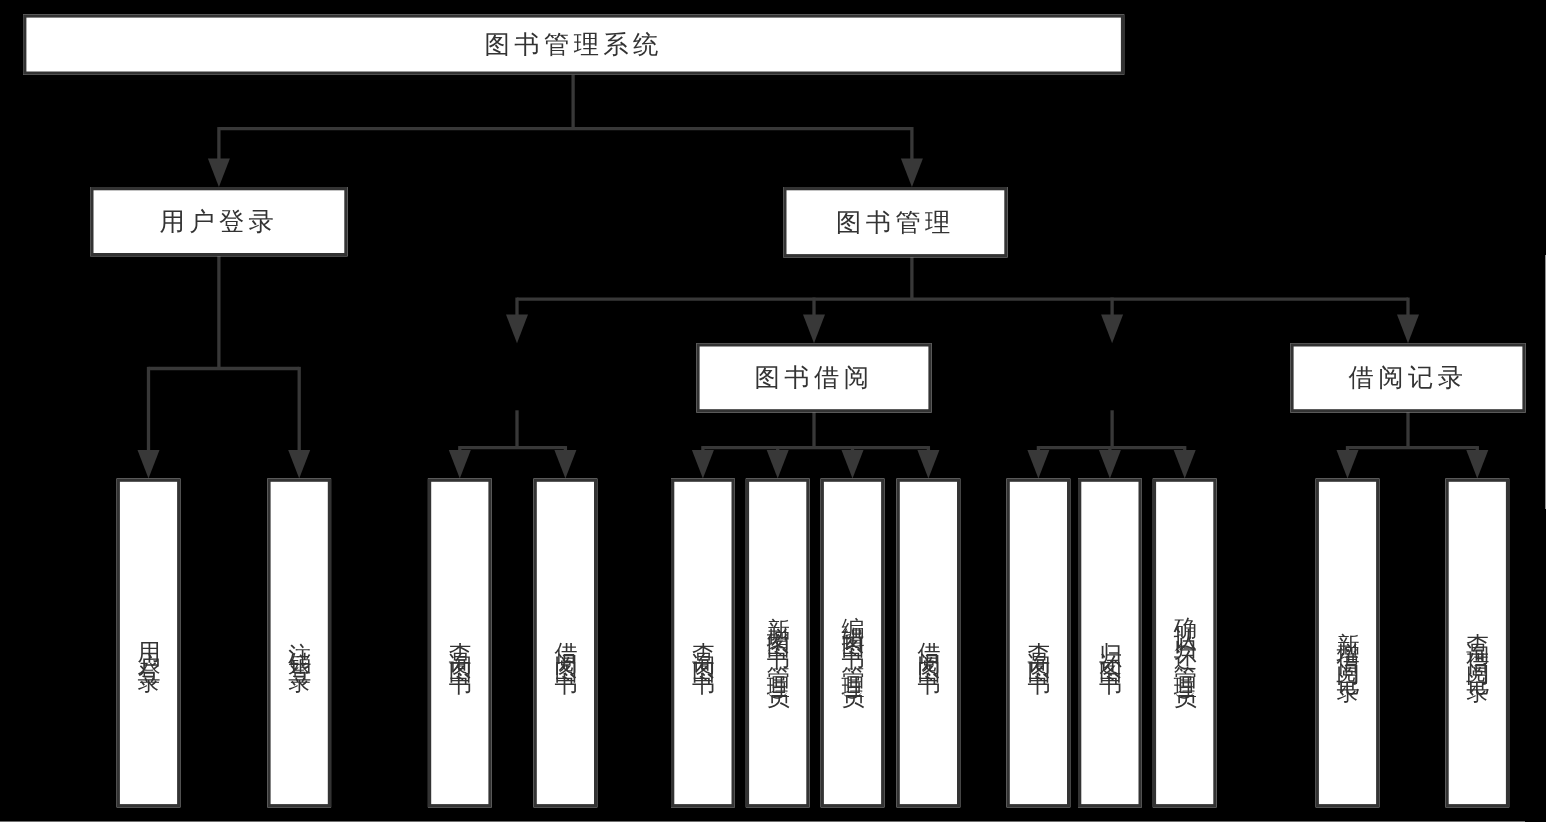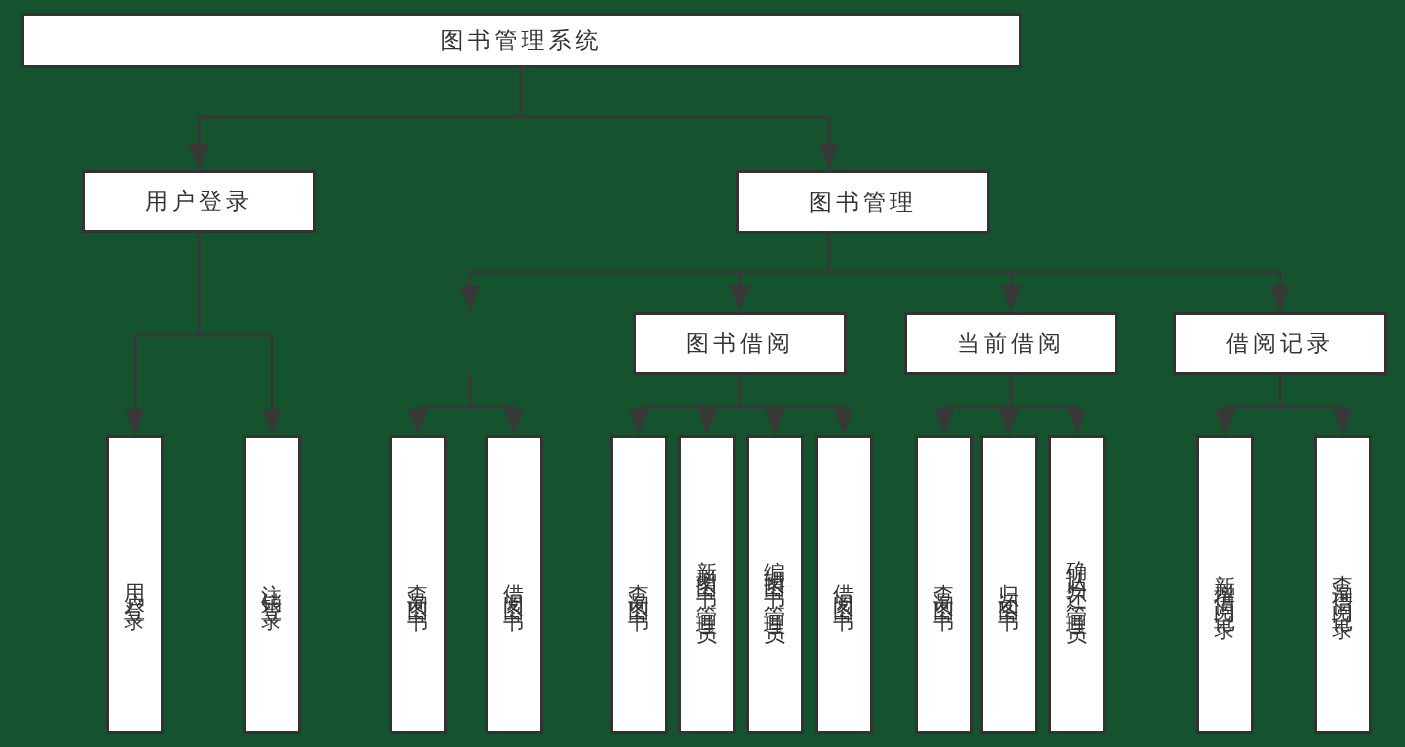--- a/index.html
+++ b/index.html
@@ -1,20 +1,20 @@
 <!DOCTYPE html>
 <html><head>
 <meta charset="utf-8">
 <style>
   html, body { margin: 0; padding: 0; background: #ffffff; }
   .canvas {
     position: relative;
     width: 1405px;
     height: 747px;
-    background: #14532d;
+    background: #000000;
     font-family: "Liberation Sans", "DejaVu Sans", sans-serif;
     overflow: hidden;
   }
   .connectors {
     position: absolute;
     left: 0; top: 0;
     width: 1405px; height: 747px;
     pointer-events: none;
   }
   .node {
@@ -129,24 +129,23 @@
       <polygon points="999,409 1019,409 1009,435"></polygon>
       <polygon points="1067,409 1087,409 1077,435"></polygon>
       <polygon points="1215,409 1235,409 1225,435"></polygon>
       <polygon points="1333,409 1353,409 1343,435"></polygon>
     </g>
   </svg>
 
   <div class="node" style="left:21px; top:13px; width:1001px; height:55px;">图书管理系统</div>
 
   <div class="node" style="left:82px; top:170px; width:234px; height:63px;">用户登录</div>
-  <div class="node" style="left:712px; top:170px; width:254px; height:64px;margin-left:24px;">图书管理</div>
+  <div class="node" style="left:712px; top:170px; width:204px; height:64px;">图书管理</div>
 
   <div class="node" style="left:633px; top:312px; width:214px; height:63px;">图书借阅</div>
-  <div class="node" style="left:904px; top:312px; width:214px; height:63px;">当前借阅</div>
   <div class="node" style="left:1173px; top:312px; width:214px; height:63px;">借阅记录</div>
 
   <div class="leaf" style="left:106px; top:435px; width:58px; height:299px;">
     <span>用户登录</span>
   </div>
   <div class="leaf" style="left:243px; top:435px; width:58px; height:299px;">
     <span>注销登录</span>
   </div>
   <div class="leaf" style="left:389px; top:435px; width:58px; height:299px;">
     <span>查询图书</span>

